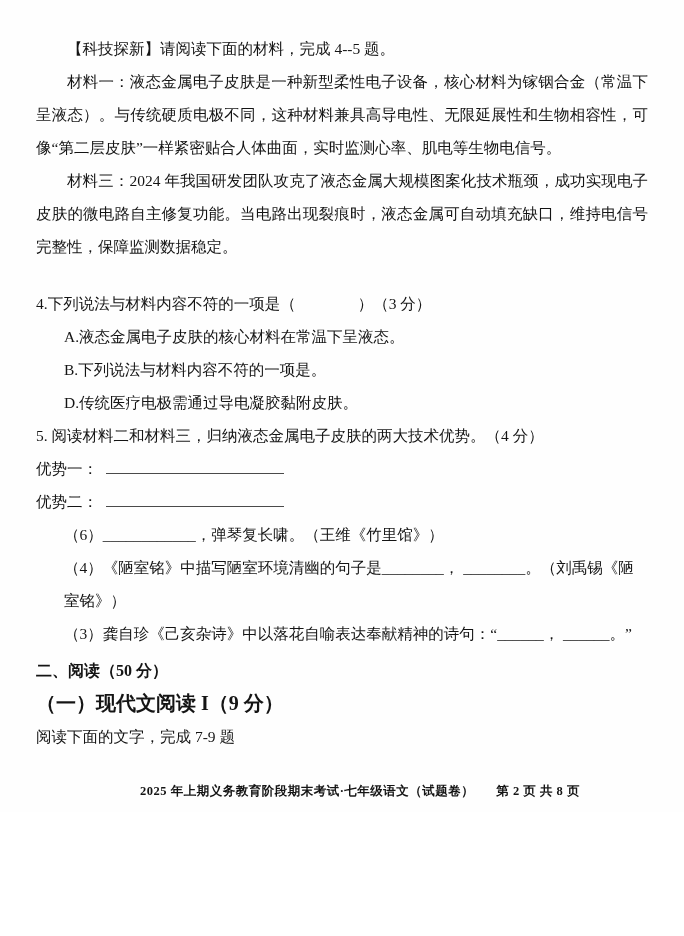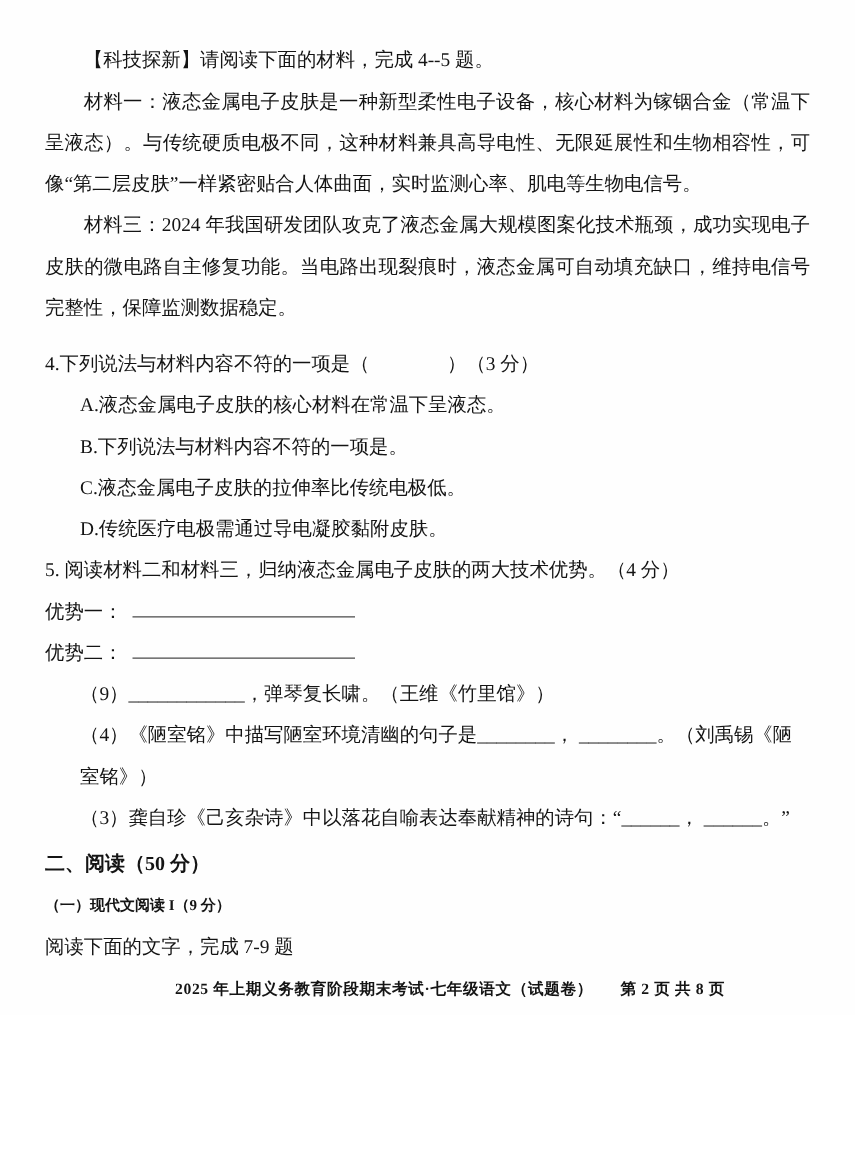--- a/index.html
+++ b/index.html
@@ -10,32 +10,32 @@
     font-family: "Liberation Serif", "DejaVu Serif", serif;
     position: relative;
     box-sizing: border-box;
     padding: 32px 36px 0 36px;
     overflow: hidden;
   }
   p { margin: 0; font-size: 15.5px; line-height: 33px; }
   .j { text-align: justify; }
   .indent2 { text-indent: 2em; }
   .opt { padding-left: 28px; }
-  .q-extra { margin-top: 12px; }
+  .q-extra { margin-top: 24px; }
   .blank-line { }
   .rule {
     display: inline-block;
     width: 178px;
     height: 14px;
     border-bottom: 1.5px solid #4a4a4a;
     margin-left: 8px;
     vertical-align: baseline;
   }
   .sec-heading { font-weight: bold; font-size: 16px; margin-top: 4px; }
-  .sec-subheading { font-weight: bold; font-size: 12px; }
+  .sec-subheading { font-weight: bold; font-size: 20px; }
   .footer {
     position: absolute;
     left: 0; right: 0; bottom: 12px;
     text-align: center;
     font-size: 12.5px;
     font-weight: bold;
     letter-spacing: 0.5px;
     padding-left: 36px;
   }
   .footer .gap { display: inline-block; width: 22px; }
@@ -46,32 +46,31 @@
 <div class="sheet">
 
   <p class="indent2">【科技探新】请阅读下面的材料，完成 4--5 题。</p>
 
   <p class="j indent2">材料一：液态金属电子皮肤是一种新型柔性电子设备，核心材料为镓铟合金（常温下呈液态）。与传统硬质电极不同，这种材料兼具高导电性、无限延展性和生物相容性，可像“第二层皮肤”一样紧密贴合人体曲面，实时监测心率、肌电等生物电信号。</p>
   <p class="j indent2">材料三：2024 年我国研发团队攻克了液态金属大规模图案化技术瓶颈，成功实现电子皮肤的微电路自主修复功能。当电路出现裂痕时，液态金属可自动填充缺口，维持电信号完整性，保障监测数据稳定。</p>
 
   <p class="q-extra">4.下列说法与材料内容不符的一项是（　　　　）（3 分）</p>
   <p class="opt">A.液态金属电子皮肤的核心材料在常温下呈液态。</p>
   <p class="opt">B.下列说法与材料内容不符的一项是。</p>
-  <p class="opt">C.液态金属电子皮肤的拉伸率比传统电极低。</p>
   <p class="opt">D.传统医疗电极需通过导电凝胶黏附皮肤。</p>
 
   <p>5. 阅读材料二和材料三，归纳液态金属电子皮肤的两大技术优势。（4 分）</p>
   <p class="blank-line">
     <span>优势一：</span><span class="rule"></span>
   </p>
   <p class="blank-line">
     <span>优势二：</span><span class="rule"></span>
   </p>
 
-  <p class="opt">（9）____________，弹琴复长啸。（王维《竹里馆》）</p>
+  <p class="opt">（6）____________，弹琴复长啸。（王维《竹里馆》）</p>
   <p class="opt">（4）《陋室铭》中描写陋室环境清幽的句子是________，  ________。（刘禹锡《陋室铭》）</p>
   <p class="opt">（3）龚自珍《己亥杂诗》中以落花自喻表达奉献精神的诗句：“______，  ______。”</p>
 
   <p class="sec-heading">二、阅读（50 分）</p>
   <p class="sec-subheading">（一）现代文阅读 I（9 分）</p>
   <p>阅读下面的文字，完成 7-9 题</p>
 
   <div class="footer">
     <span>2025 年上期义务教育阶段期末考试·七年级语文（试题卷）</span><span class="gap"></span><span>第 2 页 共 8 页</span>
   </div>

